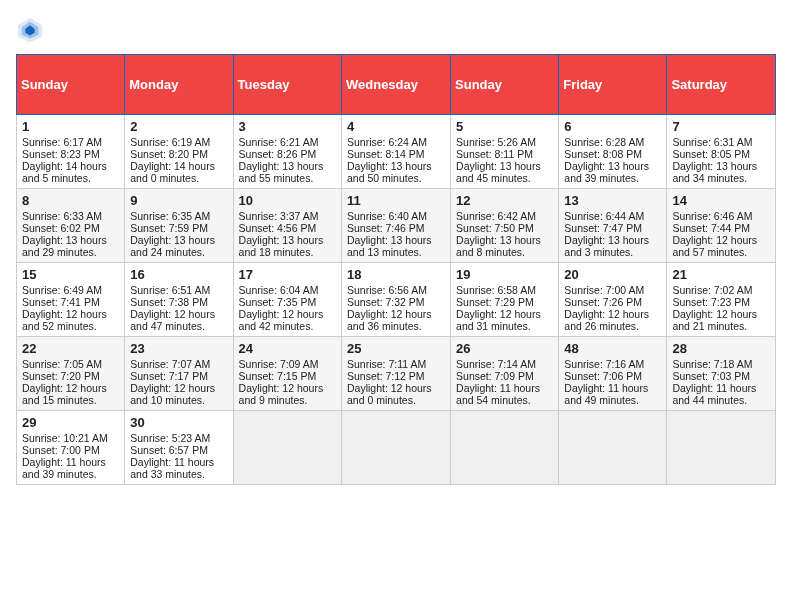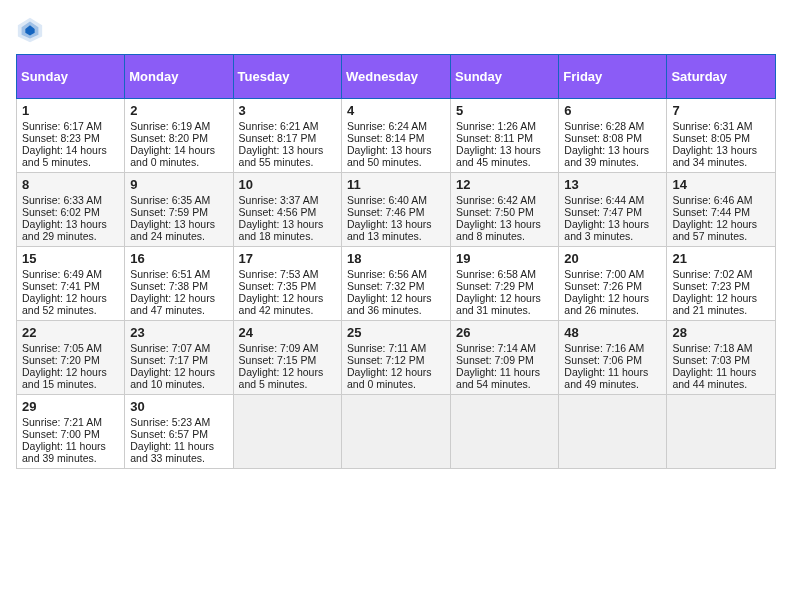--- a/index.html
+++ b/index.html
@@ -50,25 +50,25 @@
     }
     .location {
       font-size: 15px;
       color: #444;
     }
     .calendar {
       width: 100%;
       border-collapse: collapse;
     }
     .calendar th {
-      background: #8b5cf6;
+      background: #ef4444;
       color: #fff;
       font-size: 13px;
       font-weight: bold;
-      padding: 14px 4px;
+      padding: 22px 4px;
       text-align: left;
       border: 1px solid #1565c0;
     }
     .calendar td {
       vertical-align: top;
       border: 1px solid #ccc;
       padding: 4px 5px;
       font-size: 10.5px;
       color: #222;
       width: 110px;
@@ -134,32 +134,32 @@
       </td>
         <td>
         <span class="day-num">2</span>
         <span>Sunrise: 6:19 AM</span><br>
         <span>Sunset: 8:20 PM</span><br>
         <span>Daylight: 14 hours and 0 minutes.</span>
       </td>
         <td>
         <span class="day-num">3</span>
         <span>Sunrise: 6:21 AM</span><br>
-        <span>Sunset: 8:17 PM</span><br>
+        <span>Sunset: 8:26 PM</span><br>
         <span>Daylight: 13 hours and 55 minutes.</span>
       </td>
         <td>
         <span class="day-num">4</span>
         <span>Sunrise: 6:24 AM</span><br>
         <span>Sunset: 8:14 PM</span><br>
         <span>Daylight: 13 hours and 50 minutes.</span>
       </td>
         <td>
         <span class="day-num">5</span>
-        <span>Sunrise: 1:26 AM</span><br>
+        <span>Sunrise: 5:26 AM</span><br>
         <span>Sunset: 8:11 PM</span><br>
         <span>Daylight: 13 hours and 45 minutes.</span>
       </td>
         <td>
         <span class="day-num">6</span>
         <span>Sunrise: 6:28 AM</span><br>
         <span>Sunset: 8:08 PM</span><br>
         <span>Daylight: 13 hours and 39 minutes.</span>
       </td>
         <td>
@@ -221,21 +221,21 @@
         <span>Daylight: 12 hours and 52 minutes.</span>
       </td>
         <td>
         <span class="day-num">16</span>
         <span>Sunrise: 6:51 AM</span><br>
         <span>Sunset: 7:38 PM</span><br>
         <span>Daylight: 12 hours and 47 minutes.</span>
       </td>
         <td>
         <span class="day-num">17</span>
-        <span>Sunrise: 7:53 AM</span><br>
+        <span>Sunrise: 6:04 AM</span><br>
         <span>Sunset: 7:35 PM</span><br>
         <span>Daylight: 12 hours and 42 minutes.</span>
       </td>
         <td>
         <span class="day-num">18</span>
         <span>Sunrise: 6:56 AM</span><br>
         <span>Sunset: 7:32 PM</span><br>
         <span>Daylight: 12 hours and 36 minutes.</span>
       </td>
         <td>
@@ -267,21 +267,21 @@
         <td>
         <span class="day-num">23</span>
         <span>Sunrise: 7:07 AM</span><br>
         <span>Sunset: 7:17 PM</span><br>
         <span>Daylight: 12 hours and 10 minutes.</span>
       </td>
         <td>
         <span class="day-num">24</span>
         <span>Sunrise: 7:09 AM</span><br>
         <span>Sunset: 7:15 PM</span><br>
-        <span>Daylight: 12 hours and 5 minutes.</span>
+        <span>Daylight: 12 hours and 9 minutes.</span>
       </td>
         <td>
         <span class="day-num">25</span>
         <span>Sunrise: 7:11 AM</span><br>
         <span>Sunset: 7:12 PM</span><br>
         <span>Daylight: 12 hours and 0 minutes.</span>
       </td>
         <td>
         <span class="day-num">26</span>
         <span>Sunrise: 7:14 AM</span><br>
@@ -297,21 +297,21 @@
         <td>
         <span class="day-num">28</span>
         <span>Sunrise: 7:18 AM</span><br>
         <span>Sunset: 7:03 PM</span><br>
         <span>Daylight: 11 hours and 44 minutes.</span>
       </td>
       </tr>
       <tr>
         <td>
         <span class="day-num">29</span>
-        <span>Sunrise: 7:21 AM</span><br>
+        <span>Sunrise: 10:21 AM</span><br>
         <span>Sunset: 7:00 PM</span><br>
         <span>Daylight: 11 hours and 39 minutes.</span>
       </td>
         <td>
         <span class="day-num">30</span>
         <span>Sunrise: 5:23 AM</span><br>
         <span>Sunset: 6:57 PM</span><br>
         <span>Daylight: 11 hours and 33 minutes.</span>
       </td>
         <td class="empty-cell"></td>

